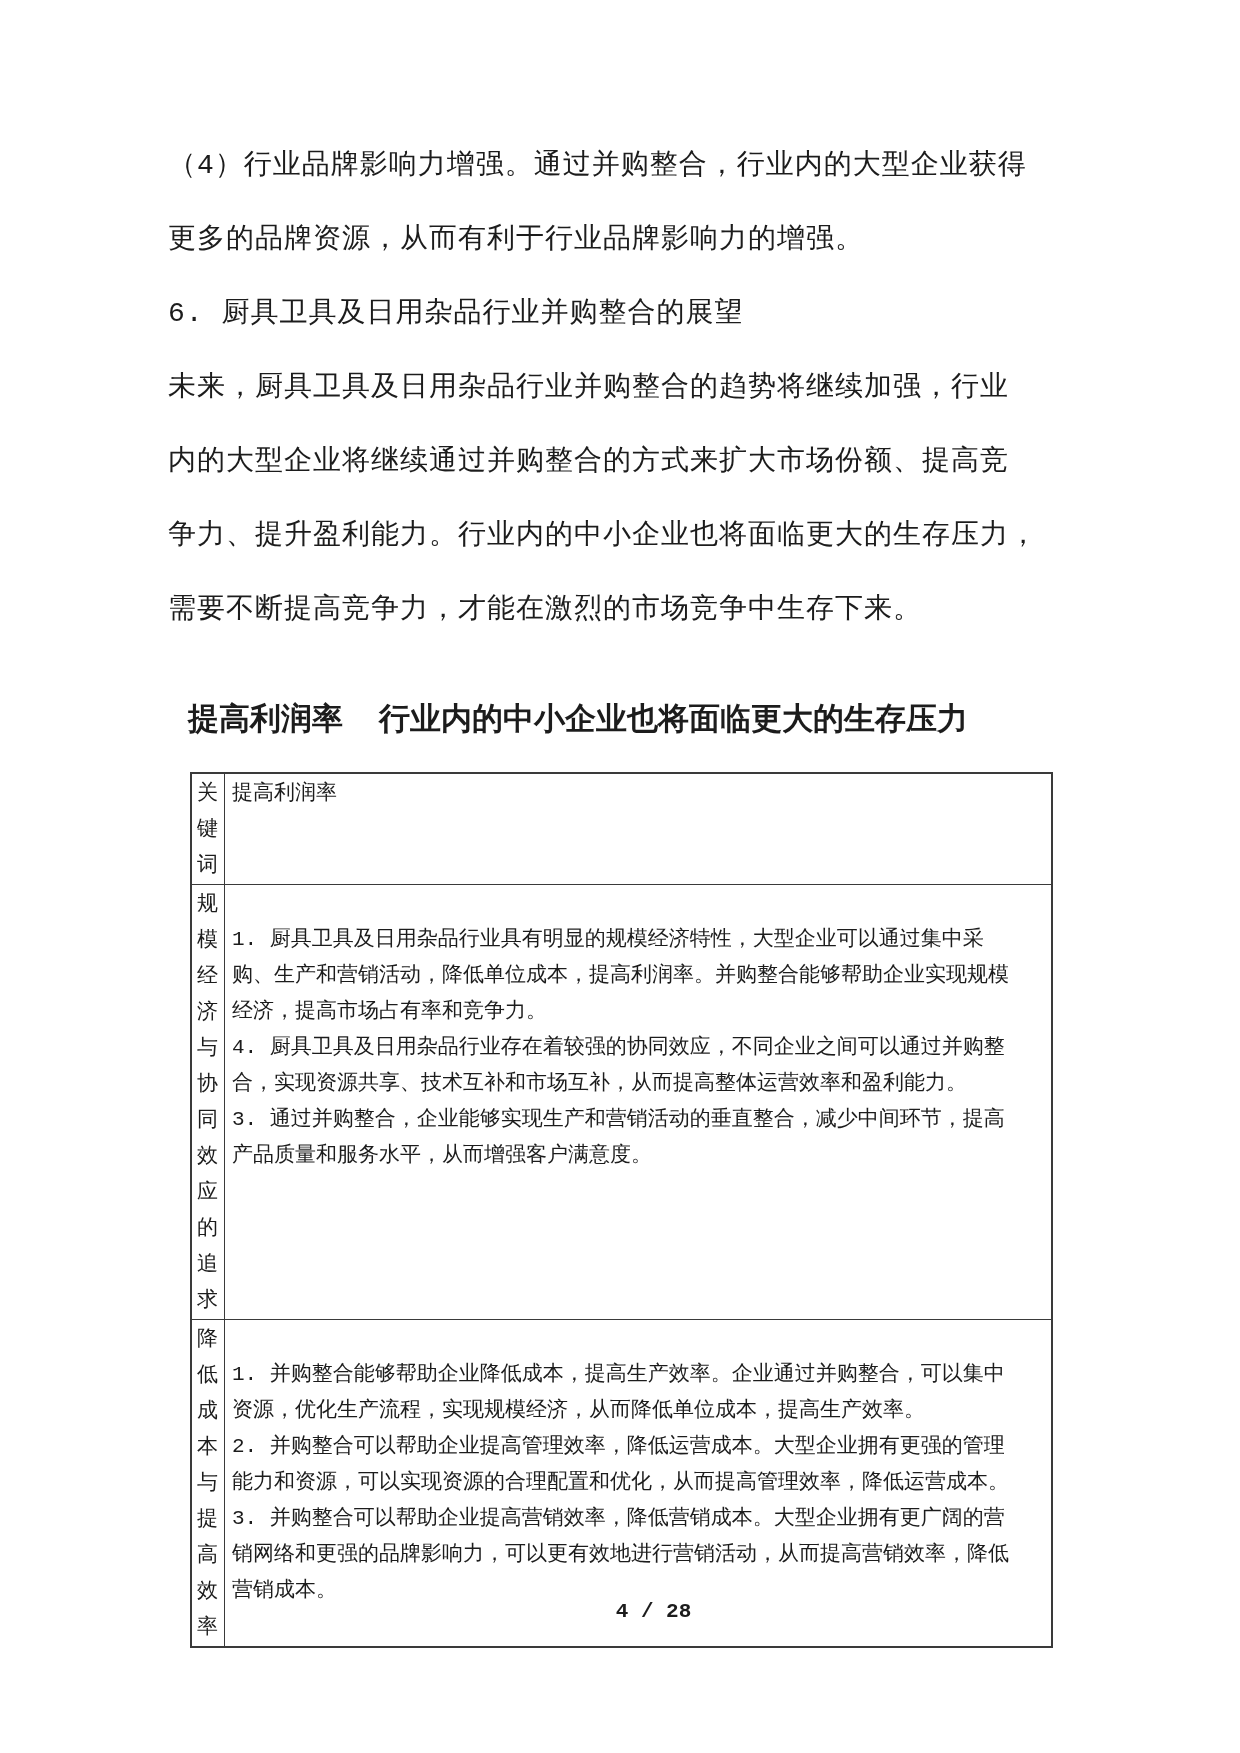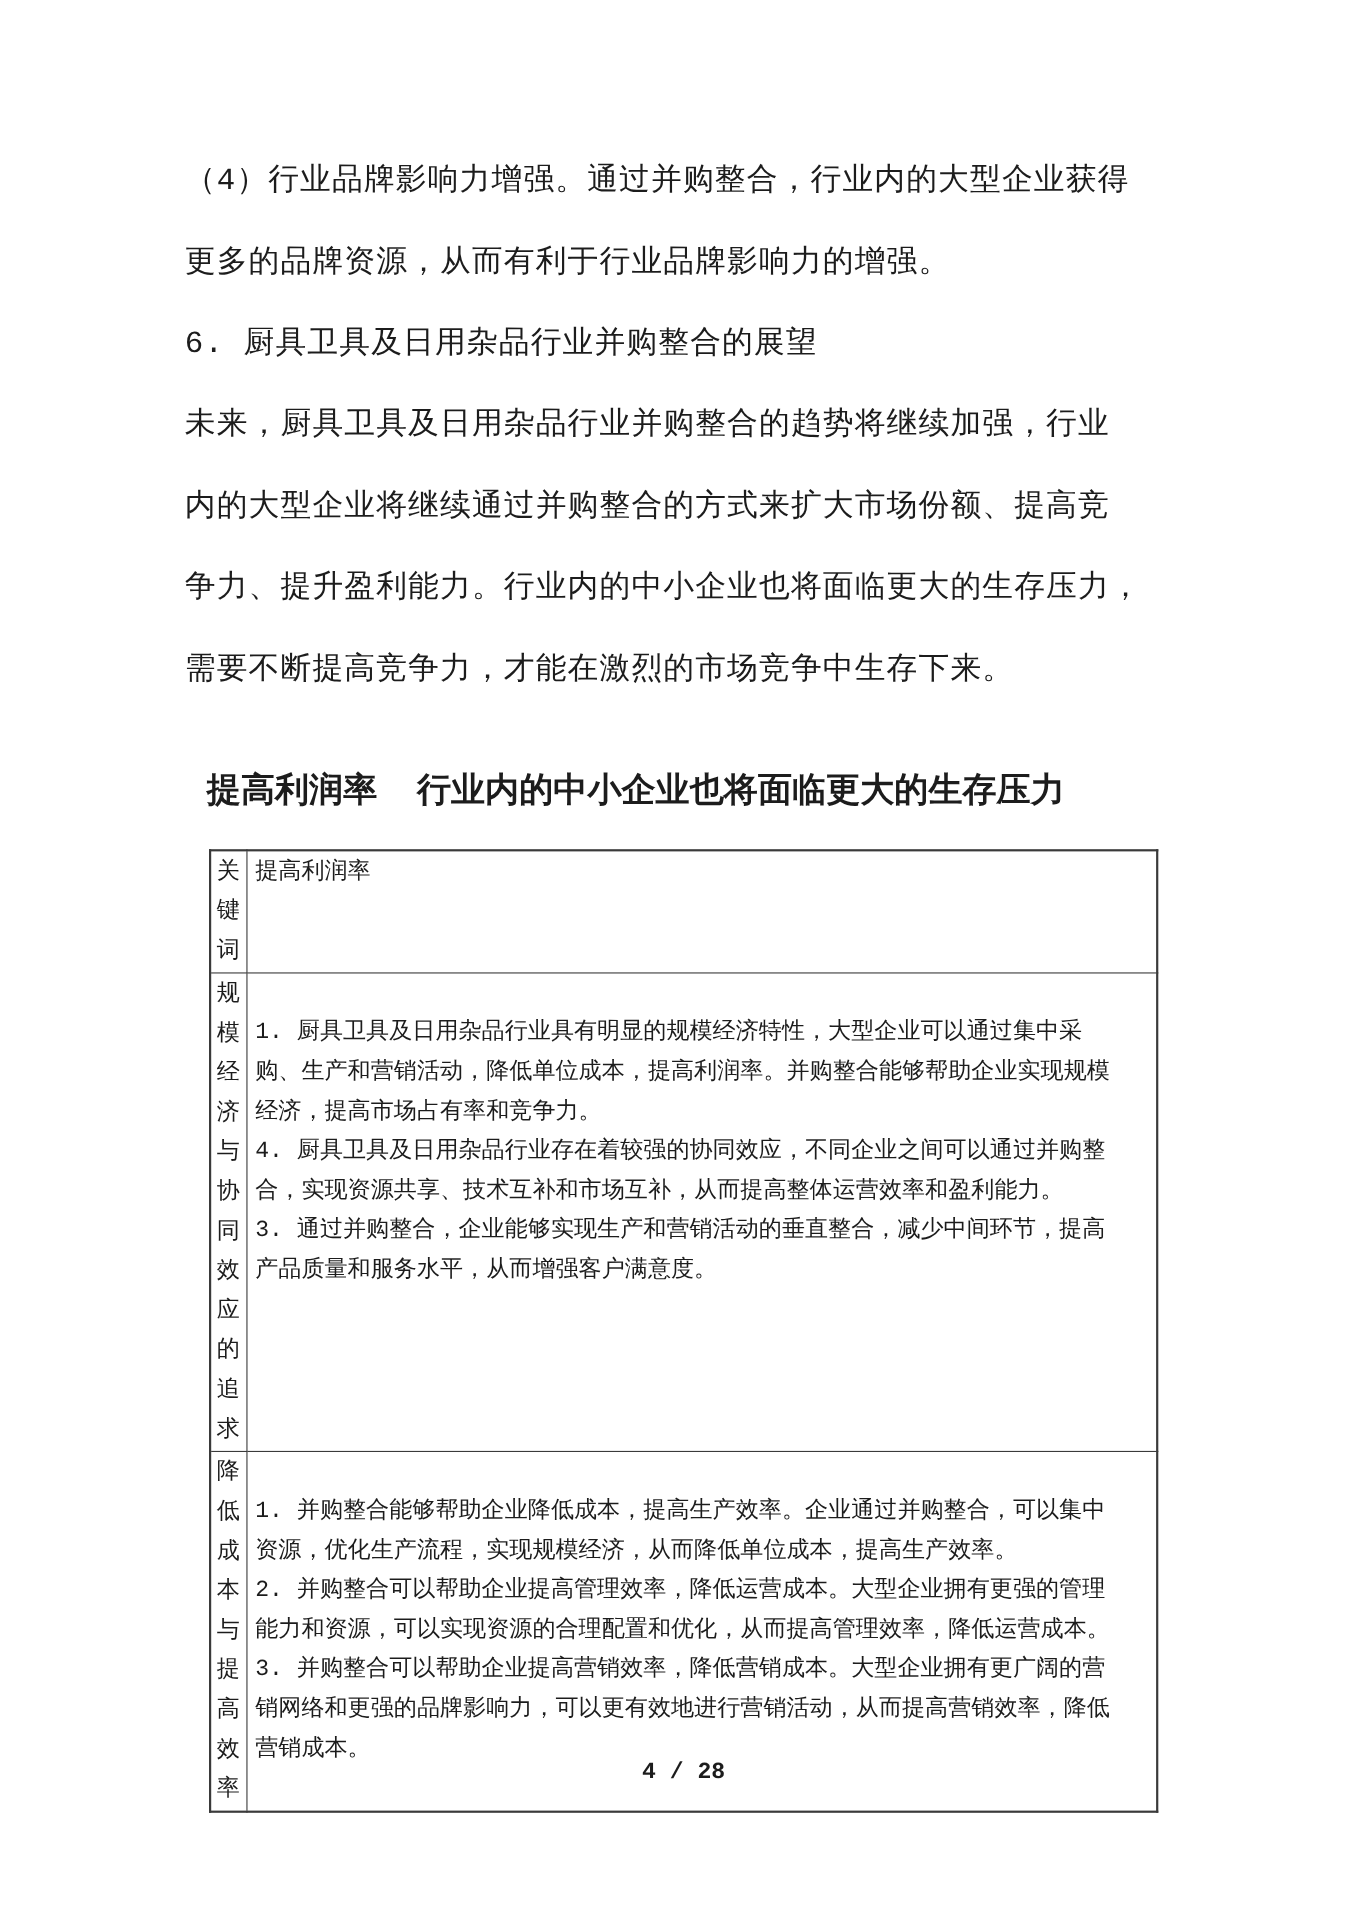--- a/index.html
+++ b/index.html
@@ -74,20 +74,21 @@
   .footer {
     position: absolute;
     left: 190px;
     top: 1598px;
     width: 863px;
     text-align: center;
     font-size: 21px;
     font-weight: bold;
     line-height: 28px;
     white-space: pre;
+    padding-left: 32px;
   }
 </style>
 </head>
 <body>
 
 <div class="page">
 
   <div class="intro">（4）行业品牌影响力增强。通过并购整合，行业内的大型企业获得
 更多的品牌资源，从而有利于行业品牌影响力的增强。
 6. 厨具卫具及日用杂品行业并购整合的展望

